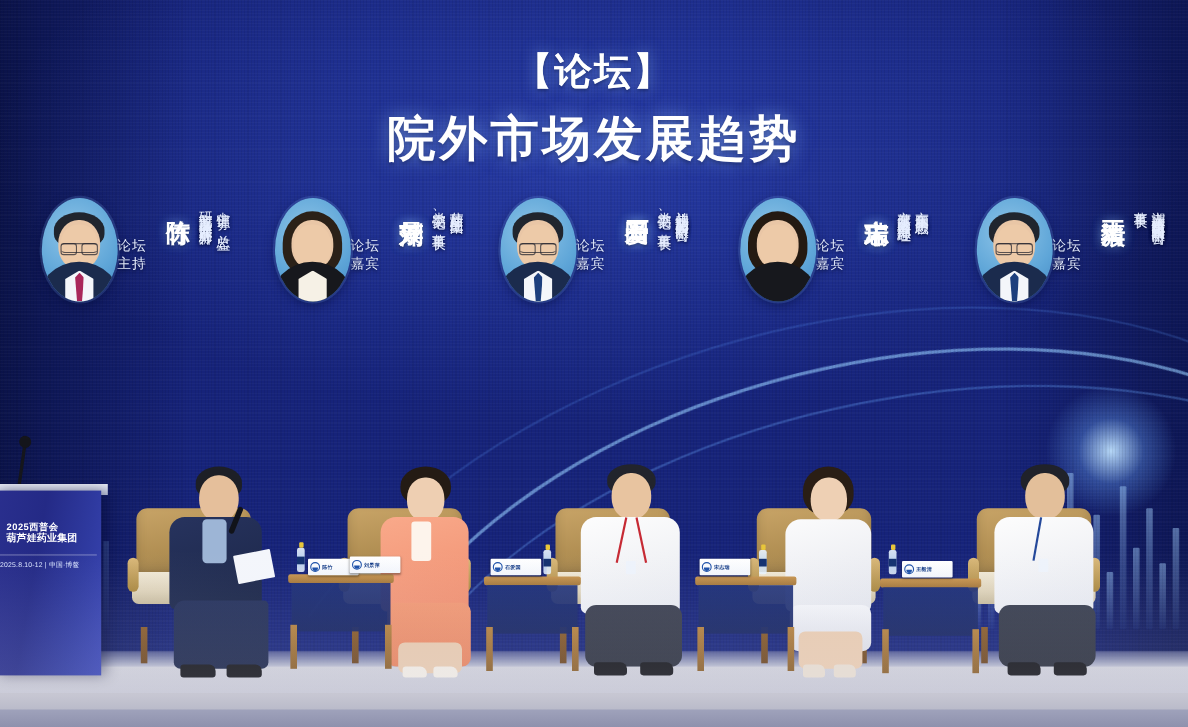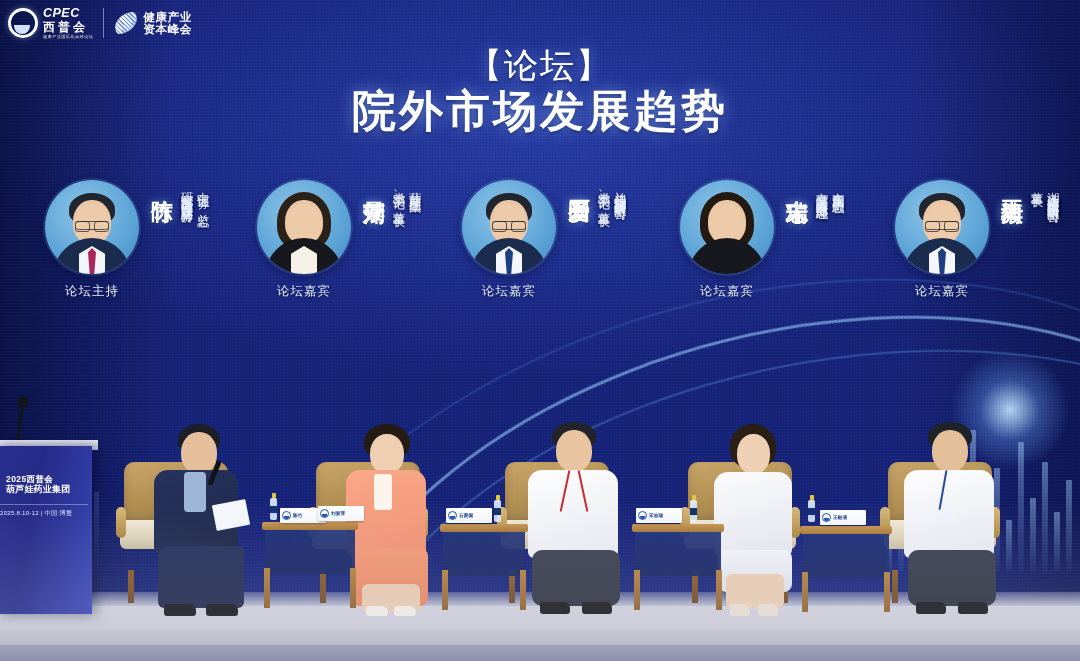--- a/index.html
+++ b/index.html
@@ -116,38 +116,38 @@
   }
   .logo-summit-txt { color: #fff; line-height: 1.08; font-size: 11.5px; font-weight: 700; letter-spacing: .6px; }
 
   
   .headline {
     position: absolute; left: 0; top: 46px; width: 1080px;
     text-align: center; z-index: 6;
     color: #ffffff;
   }
   .headline .h-sub {
-    font-size: 34px; font-weight: 400; letter-spacing: 2px; line-height: 1.12;
+    font-size: 34px; font-weight: 700; letter-spacing: 2px; line-height: 1.12;
     text-shadow: 0 0 14px rgba(150,195,255,.55), 0 2px 3px rgba(0,10,60,.55);
     background: linear-gradient(180deg,#ffffff 0%,#ffffff 55%,#d8e6ff 100%);
     -webkit-background-clip: text; background-clip: text;
   }
   .headline .h-main {
     font-size: 44px; font-weight: 700; letter-spacing: 3px; line-height: 1.12;
-    margin-top: 2px;
+    margin-top: 18px;
     text-shadow: 0 0 16px rgba(150,195,255,.6), 0 2px 4px rgba(0,10,60,.6);
   }
 
   
   .panel-row {
     position: absolute; left: 0; top: 180px; width: 1080px; height: 250px;
     z-index: 6;
   }
   .pcard { position: absolute; top: 0; display: flex; align-items: flex-start; }
-  .pc-left { display: flex; flex-direction: column; align-items: center; width: 108px; text-align: right; }
+  .pc-left { display: flex; flex-direction: row; align-items: center; width: 108px; }
   .avatar {
     width: 94px; height: 94px; border-radius: 50%;
     background: radial-gradient(circle at 42% 34%, #8fc5e8 0%, #5fa6d8 55%, #3f86c2 100%);
     overflow: hidden; position: relative;
     box-shadow: 0 0 0 2px rgba(130,180,255,.18), 0 3px 10px rgba(0,10,50,.5);
   }
   
   .av-head {
     position: absolute; left: 50%; top: 20px; width: 38px; height: 44px;
     transform: translateX(-50%); border-radius: 48% 48% 44% 44%;
@@ -394,38 +394,20 @@
       <i style="left:64px; height:40px;"></i>
       <i style="left:74px; height:66px;"></i>
       <i style="left:84px; height:34px;"></i>
       <i style="left:94px; height:80px;"></i>
     </div>
 
     <div class="led-scan"></div>
     <div class="led-scan-v"></div>
   </div>
 
-  <div class="logo-bar">
-    <div class="logo-cpec">
-      <div class="logo-ring"></div>
-      <div class="logo-cpec-txt">
-        <div class="l1">CPEC</div>
-        <div class="l2">西普会</div>
-        <div class="l3">健康产业国际化高峰论坛</div>
-      </div>
-    </div>
-    <div class="logo-divider"></div>
-    <div class="logo-summit">
-      <div class="logo-leaf"></div>
-      <div class="logo-summit-txt">
-        <div>健康产业</div>
-        <div>资本峰会</div>
-      </div>
-    </div>
-  </div>
 
   <div class="headline">
     <div class="h-sub">【论坛】</div>
     <div class="h-main">院外市场发展趋势</div>
   </div>
 
   <div class="panel-row">
 
     <div class="pcard" style="left:38px;">
       <div class="pc-left">

